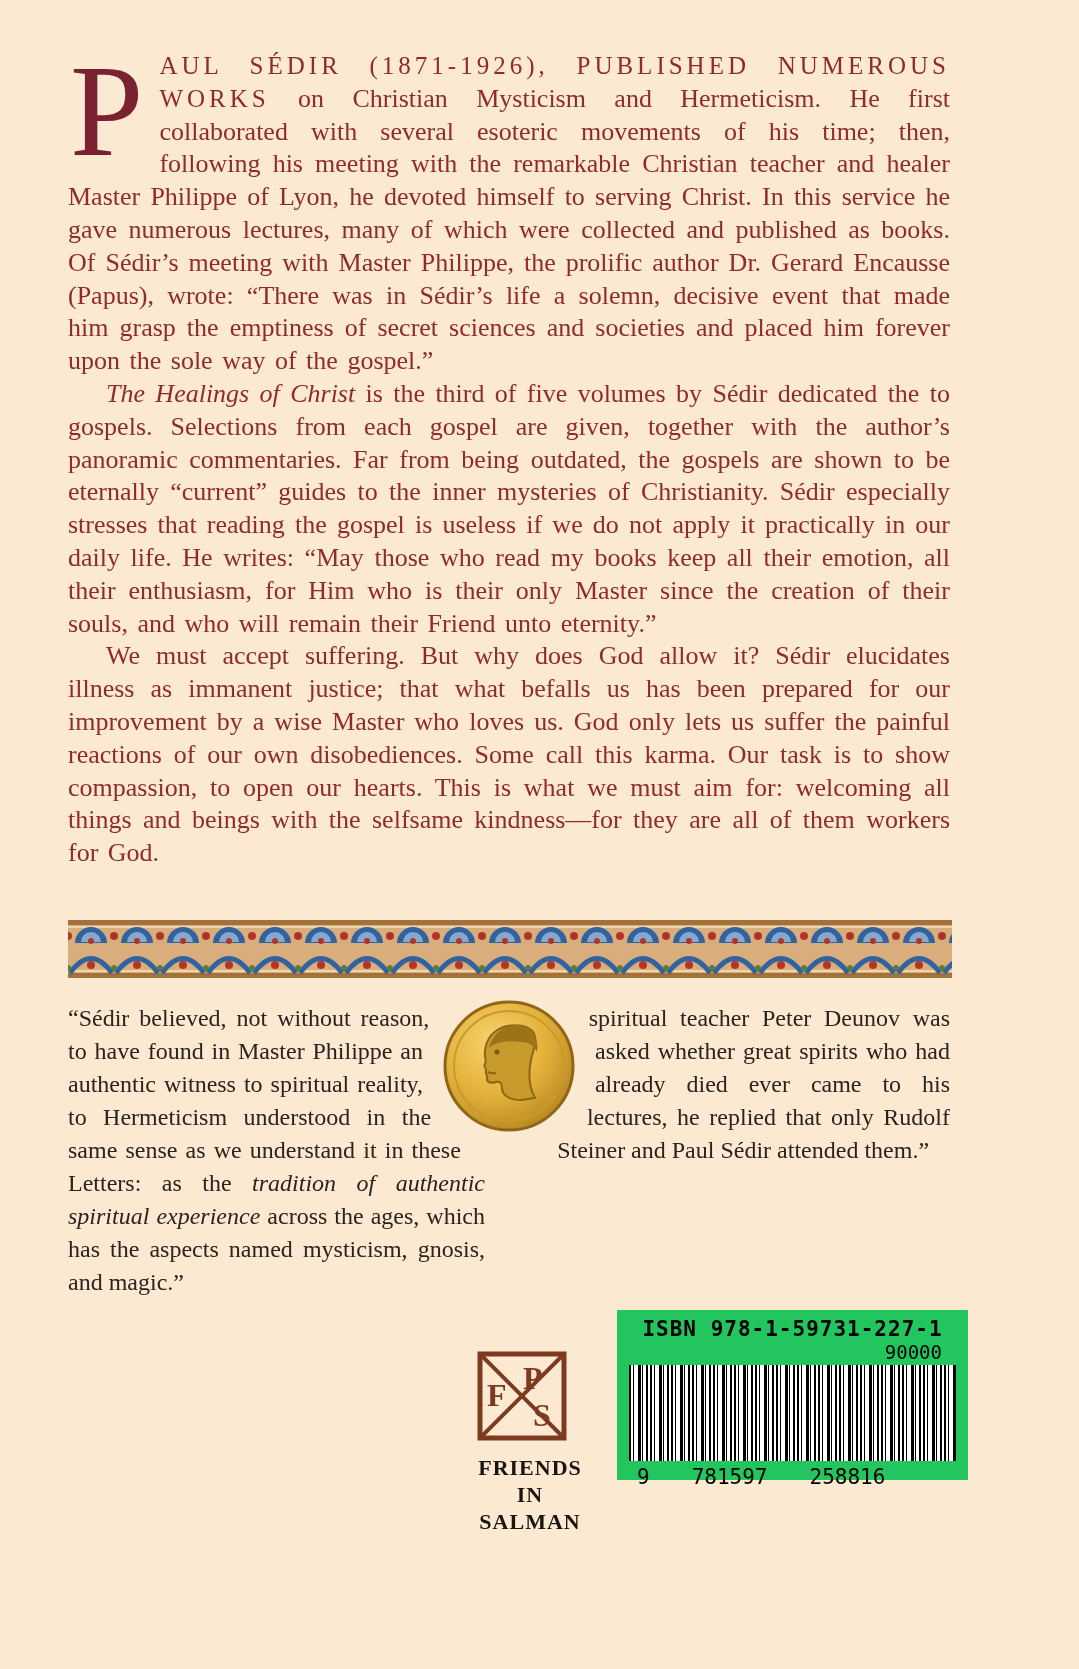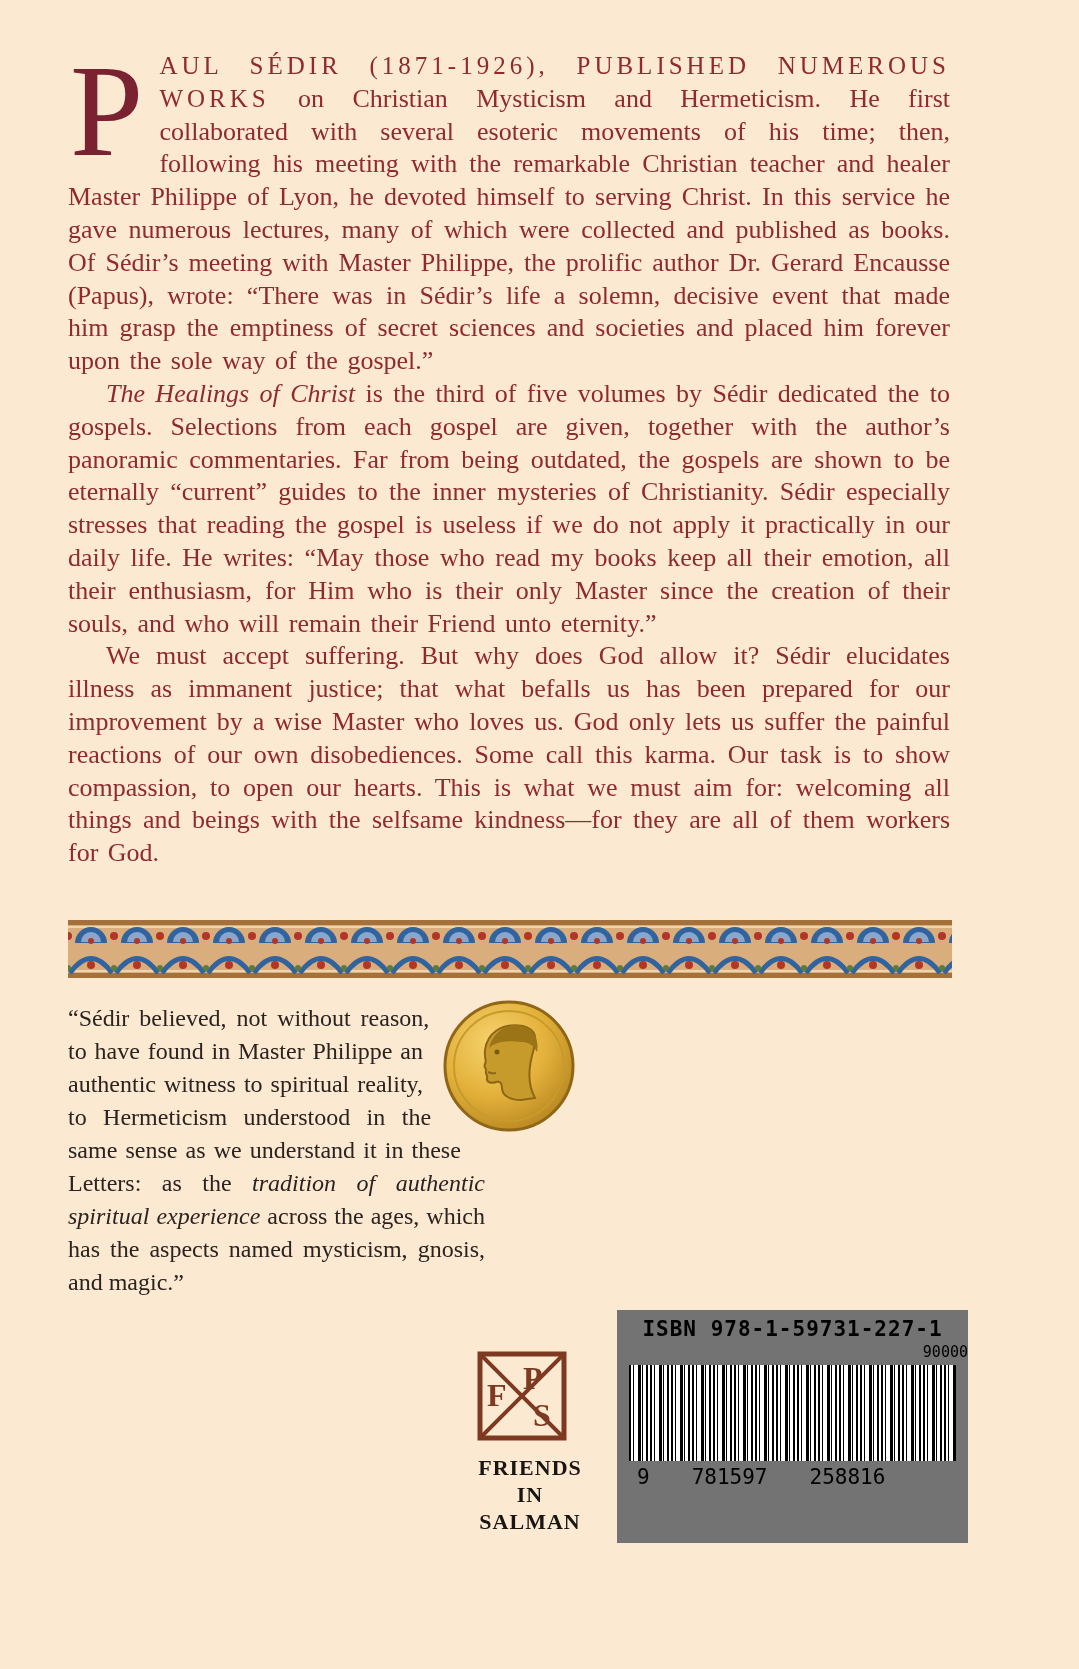--- a/index.html
+++ b/index.html
@@ -101,35 +101,36 @@
     color: #191512;
     margin-left: 16px;
   }
 
   
   .barcode {
     position: absolute;
     left: 617px;
     top: 1310px;
     width: 351px;
-    height: 233px;
-    background: #737373;
+    height: 170px;
+    background: #22c55e;
     font-family: "DejaVu Sans Mono", monospace;
     color: #000;
   }
   .isbn {
     text-align: center;
     font-size: 21px;
     letter-spacing: 1px;
     padding-top: 7px;
     font-weight: bold;
   }
   .addon {
     text-align: right;
-    font-size: 15px;
+    padding-right: 26px;
+    font-size: 19px;
     line-height: 22px;
   }
   .bars {
     height: 96px;
     margin: 2px 12px 0 12px;
     background: repeating-linear-gradient(90deg,
       #000 0 2px,  #fff 2px 4px,
       #000 4px 5px, #fff 5px 9px,
       #000 9px 12px, #fff 12px 13px,
       #000 13px 14px, #fff 14px 17px,
@@ -205,20 +206,21 @@
 
     <div class="col">
       <div class="wrap-r"></div>
       <p>
         <span>“Sédir believed, not without reason, to have found in Master Philippe an authentic witness to spiritual reality, to Hermeticism understood in the same sense as we understand it in these Letters: as the </span><span class="it">tradition of authentic spiritual experience</span><span> across the ages, which has the aspects named mysticism, gnosis, and magic.”</span>
       </p>
     </div>
 
     <div class="col">
       <div class="wrap-l"></div>
+      <p>spiritual teacher Peter Deunov was asked whether great spirits who had already died ever came to his lectures, he replied that only Rudolf Steiner and Paul Sédir attended them.”</p>
     </div>
 
   </div>
 
   <div class="logo">
     <svg width="92" height="92" viewBox="0 0 92 92">
       <rect x="4" y="4" width="84" height="84" fill="none" stroke="#7d3a20" stroke-width="5"></rect>
       <path d="M4 4 L88 88 M88 4 L4 88" stroke="#7d3a20" stroke-width="4" fill="none"></path>
       <text x="11" y="56" font-size="32" font-weight="bold" fill="#7d3a20" font-family="Liberation Serif, serif">F</text>
       <text x="47" y="39" font-size="32" font-weight="bold" fill="#7d3a20" font-family="Liberation Serif, serif">P</text>

